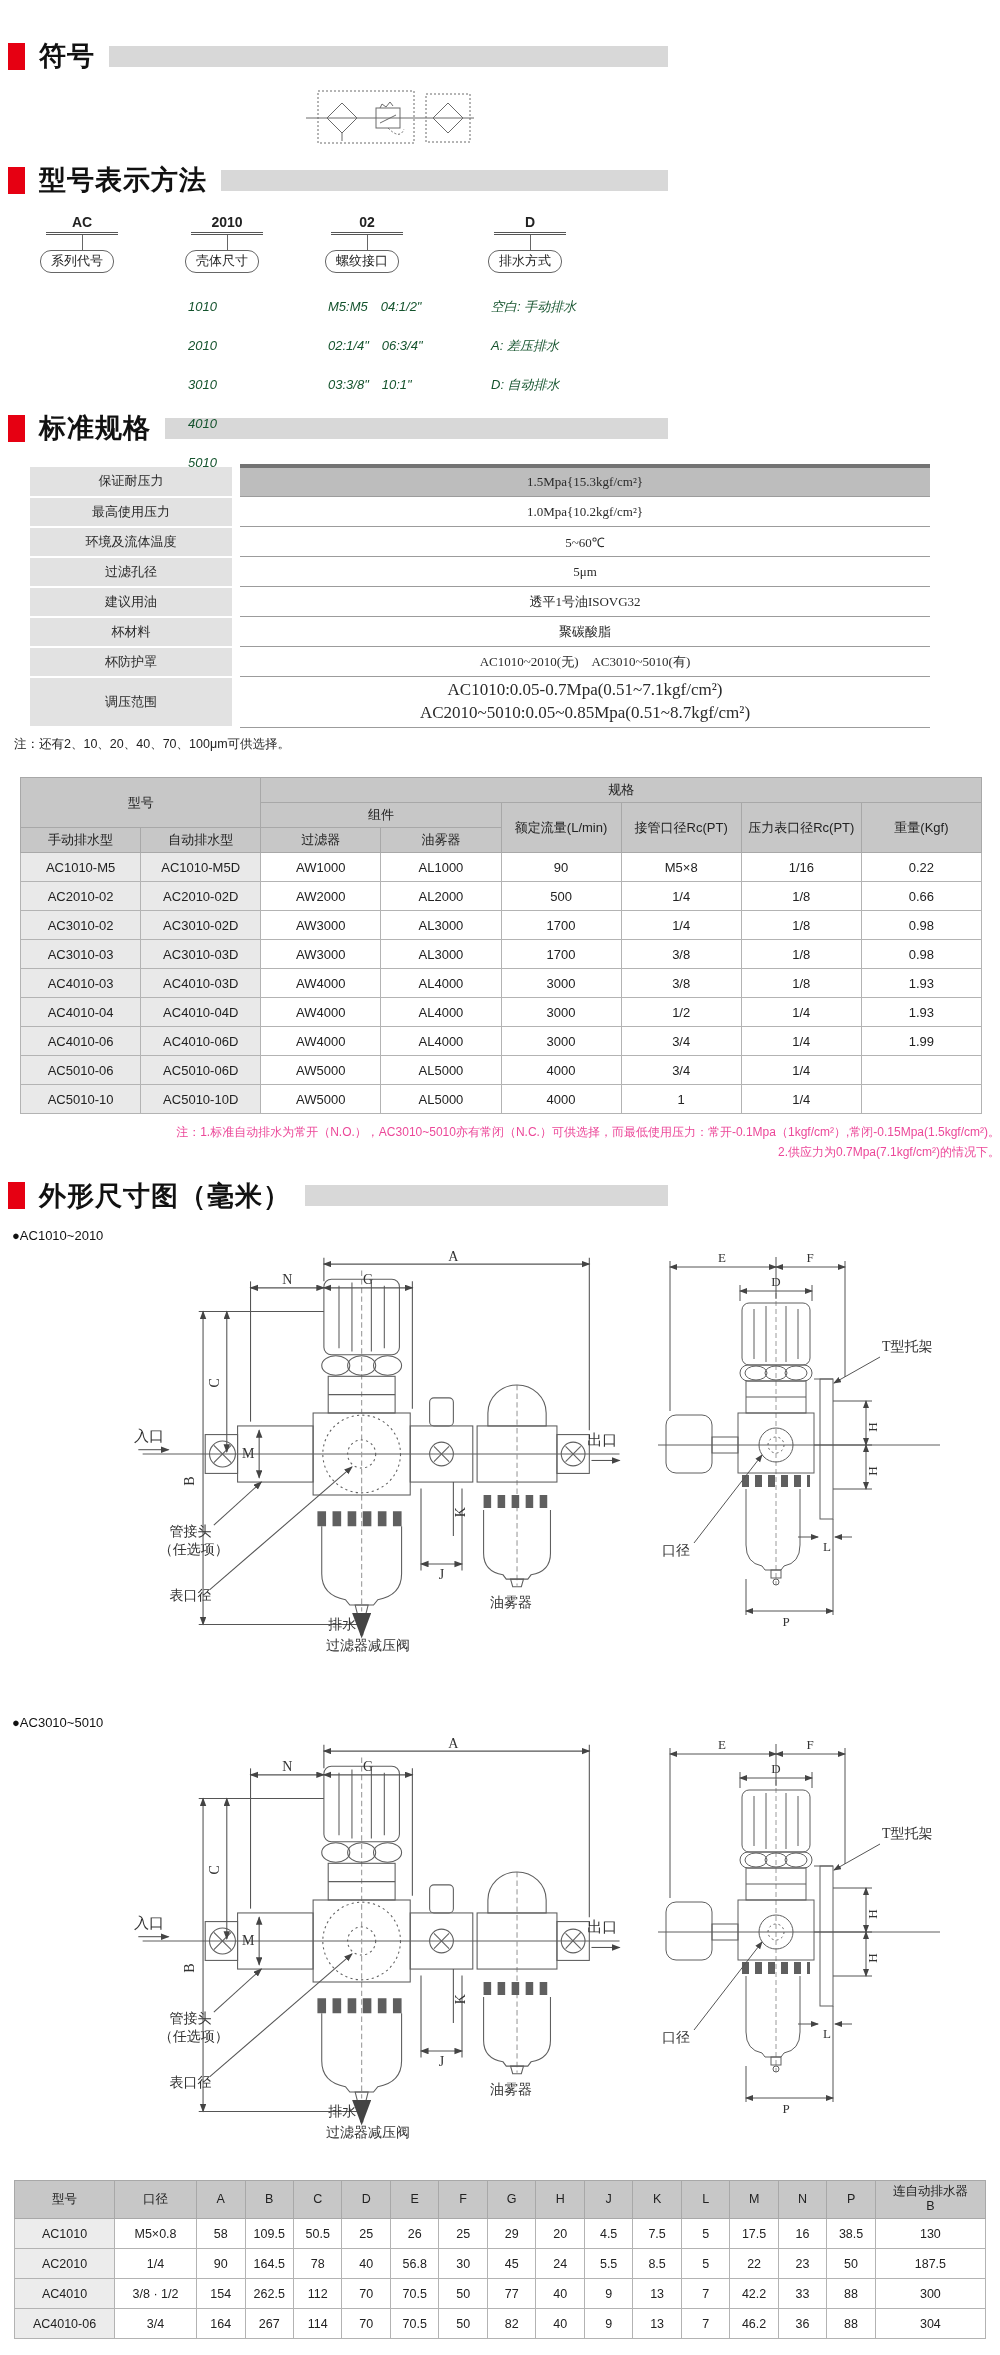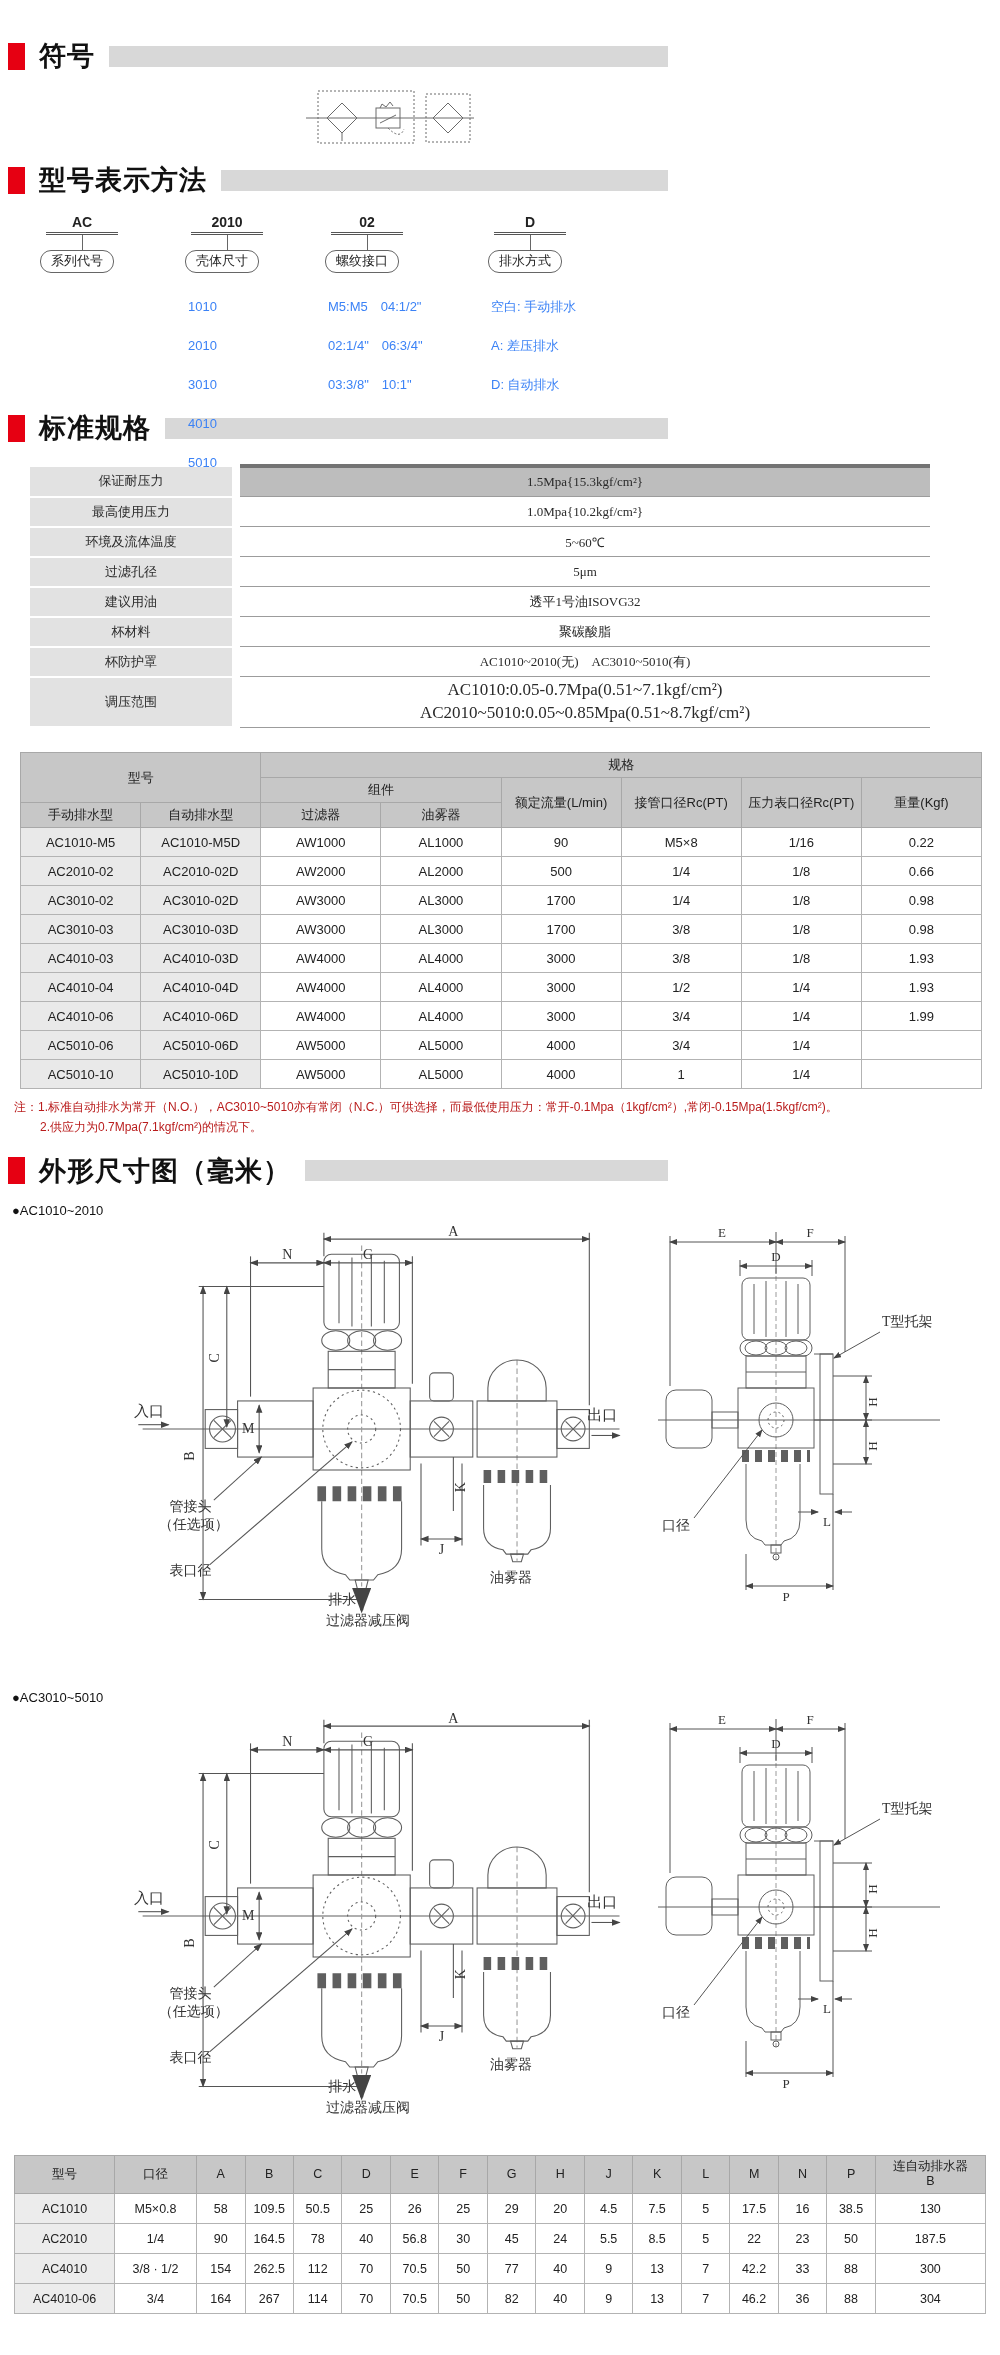--- a/index.html
+++ b/index.html
@@ -13,36 +13,36 @@
   .sec-title{font-size:27px;font-weight:bold;color:#111;margin:0 14px 0 14px;white-space:nowrap;letter-spacing:1px;}
   .sec-bar{flex:1;height:21px;background:#d8d8d8;}
   
   .symbol-svg{display:block;margin:10px 0 4px 306px;}
   
   .designation{position:relative;height:190px;margin:16px 0 0 40px;width:640px;}
   .des-col{position:absolute;top:0;width:170px;}
   .des-code{width:72px;margin-left:6px;text-align:center;border-bottom:3px double #555;font-weight:bold;font-size:14px;padding-bottom:2px;color:#222;}
   .des-tick{width:1px;height:15px;background:#666;margin-left:42px;}
   .des-pill{display:inline-block;border:1px solid #666;border-radius:11px;padding:1px 10px 2px 10px;font-size:13px;color:#222;background:#fff;}
-  .des-opts{font-size:13px;line-height:1.5;margin-top:4px;padding-left:3px;color:#3b82f6;white-space:pre-line;}
+  .des-opts{font-size:13px;line-height:1.5;margin-top:4px;padding-left:3px;color:#14532d;white-space:pre-line;font-style:italic;}
   
   .spec-table{border-collapse:collapse;width:900px;margin:18px 0 0 30px;}
   .spec-table td{font-size:13px;height:24px;padding:2px 6px;font-family:Liberation Serif, serif;}
   .spec-label{background:#e2e2e2;width:190px;text-align:center;border-top:2px solid #fff;border-bottom:2px solid #fff;border-right:8px solid #fff;color:#2a2a2a;}
   .spec-value{text-align:center;border-bottom:1px solid #9c9c9c;color:#2a2a2a;}
   tr:first-child .spec-value{border-top:4px solid #737373;}
   .spec-value.hl{background:#bdbdbd;}
   .spec-value.two{white-space:pre-line;font-size:17px;line-height:1.35;}
   .note-line{font-size:12.5px;margin:8px 0 0 14px;color:#222;}
   
   .model-table{border-collapse:collapse;table-layout:fixed;width:962px;margin:24px 0 0 20px;}
   .model-table th{background:#c7c7c7;font-weight:400;font-size:13px;border:1px solid #a8a8a8;padding:3px 2px;color:#222;}
   .model-table td{font-size:13px;text-align:center;border:1px solid #b3b3b3;border-top:1px solid #8f8f8f;height:26px;padding:1px 2px;color:#222;}
   .model-table td.mcol{background:#e9e9e9;margin-left:43px;}
-  .tbl-notes{font-size:12px;line-height:1.6;margin:9px 0 0 14px;color:#b91c1c;}
+  .tbl-notes{font-size:12px;line-height:1.6;margin:9px 0 0 14px;color:#ec4899;text-align:right;}
   .tbl-notes .n2{padding-left:26px;}
   
   .dim-item{font-size:13px;margin:14px 0 0 12px;color:#111;}
   .draw-row{display:flex;align-items:flex-start;margin:6px 0 0 110px;}
   .draw-row svg{display:block;}
   svg text{font-size:13px;fill:#333;font-family:"Liberation Serif","DejaVu Serif",serif;}
   svg .lt{font-size:14px;}
   
   .dims-table{border-collapse:collapse;table-layout:fixed;width:972px;margin:34px 0 0 14px;}
   .dims-table th{background:#c7c7c7;font-weight:400;font-size:12.5px;border:1px solid #a8a8a8;padding:3px 1px;white-space:pre-line;line-height:1.25;color:#222;}
@@ -158,20 +158,21 @@
           <td class="spec-label">杯防护罩</td>
           <td class="spec-value">AC1010~2010(无)　AC3010~5010(有)</td>
         </tr>
     <tr>
           <td class="spec-label">调压范围</td>
           <td class="spec-value two">AC1010:0.05-0.7Mpa(0.51~7.1kgf/cm²)
 AC2010~5010:0.05~0.85Mpa(0.51~8.7kgf/cm²)</td>
         </tr>
   </tbody>
     </table>
+  <div class="note-line">注：还有2、10、20、40、70、100μm可供选择。</div>
 
   <table class="model-table">
     <thead>
       <tr>
         <th colspan="2" rowspan="2" style="width:25%">型号</th>
         <th colspan="6">规格</th>
       </tr>
       <tr>
         <th colspan="2" style="width:24%">组件</th>
         <th rowspan="2" style="width:13.5%">额定流量(L/min)</th>

